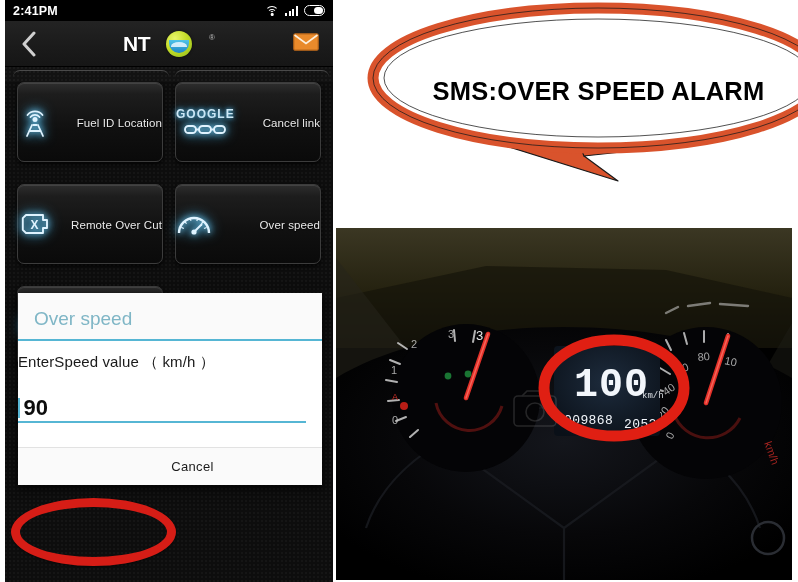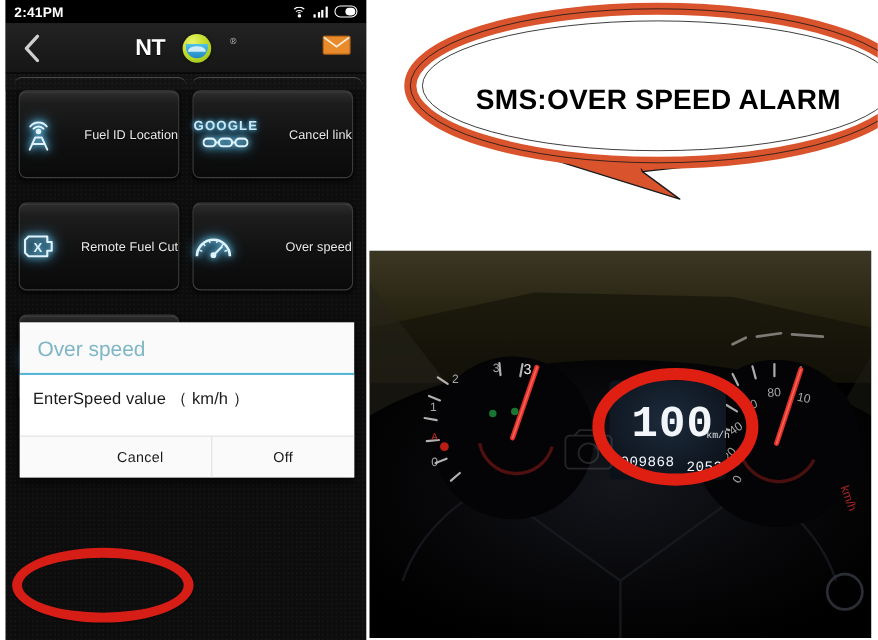--- a/index.html
+++ b/index.html
@@ -119,21 +119,21 @@
   
   #dialog {
     position:absolute; left:13px; top:293px; width:304px;
     background:#fafafa;
     box-shadow:0 3px 10px rgba(0,0,0,.9);
   }
   #dlg-title {
     color:#7fb6c6; font-size:19px; padding:15px 16px 9px 16px; font-weight:normal;
   }
   #dlg-rule { height:2px; background:#56b6d4; }
-  #dlg-body { padding:12px 16px 6px 12px; background:#fff; }
+  #dlg-body { padding:12px 16px 6px 0; background:#fff; }
   #dlg-q { color:#1a1a1a; font-size:15px; letter-spacing:.1px; }
   #dlg-inputwrap {
     margin-top:23px; border-bottom:2px solid #56b6d4; padding-bottom:2px;
     display:flex; align-items:baseline; gap:4px;
   }
   #caret { width:1.5px; height:20px; background:#5ab8d6; display:inline-block;
            position:relative; top:3px; }
   #dlg-value { font-size:22px; font-weight:bold; color:#0d0d0d; line-height:1; }
   #dlg-spacer { height:18px; background:#fff; }
   #dlg-actions {
@@ -256,21 +256,21 @@
 
       <div class="tile">
         <span class="ico glow">
           <svg width="36" height="30" viewBox="0 0 36 30" aria-hidden="true">
             <g fill="none" stroke="#dff3ff" stroke-width="1.9" stroke-linejoin="round">
               <path d="M8 6 h17 v5 h4 v8 h-4 v5 H8 l-3.2 -3.2 v-11.6 Z"></path>
             </g>
             <text x="16.5" y="20" font-size="12" font-weight="bold" fill="#dff3ff" text-anchor="middle" font-family="Liberation Sans, sans-serif">X</text>
           </svg>
         </span>
-        <span class="lbl">Remote Fuel Cut</span>
+        <span class="lbl">Remote Over Cut</span>
       </div>
 
 
       <div class="tile">
         <span class="ico glow">
           <svg width="36" height="30" viewBox="0 0 36 30" aria-hidden="true">
             <path d="M3 24 A15 15 0 0 1 33 24" fill="none" stroke="#dff3ff" stroke-width="2.4"></path>
             <g stroke="#dff3ff" stroke-width="1.3">
               <path d="M5.3 18.4 l2.6 1.1"></path>
                 <path d="M8.6 12.6 l2 2"></path>
@@ -296,25 +296,28 @@
         </span>
         <span class="lbl">Remote extinction</span>
       </div>
     </div>
 
     <div id="dialog">
       <div id="dlg-title">Over speed</div>
       <div id="dlg-rule"></div>
       <div id="dlg-body">
         <div id="dlg-q">EnterSpeed value （ km/h ）</div>
+        <div id="dlg-inputwrap">
+          <span id="caret"></span>
+          <span id="dlg-value">90</span>
+        </div>
         <div id="dlg-spacer"></div>
       </div>
       <div id="dlg-actions">
         <div class="dlg-btn">Cancel</div>
-        <div class="dlg-btn">Off</div>
       </div>
     </div>
 
     <div id="hl-ellipse"></div>
   </div>
 
   <div id="bubble-wrap">
     <svg id="bubble-svg" width="465" height="232" viewBox="0 0 465 232" aria-hidden="true">
 
       <path d="M178 118 L237 152 L218 156 L252 181 L130 143 L160 139 Z" fill="#d9532c" stroke="#1a1a1a" stroke-width="1.2" stroke-linejoin="round"></path>

